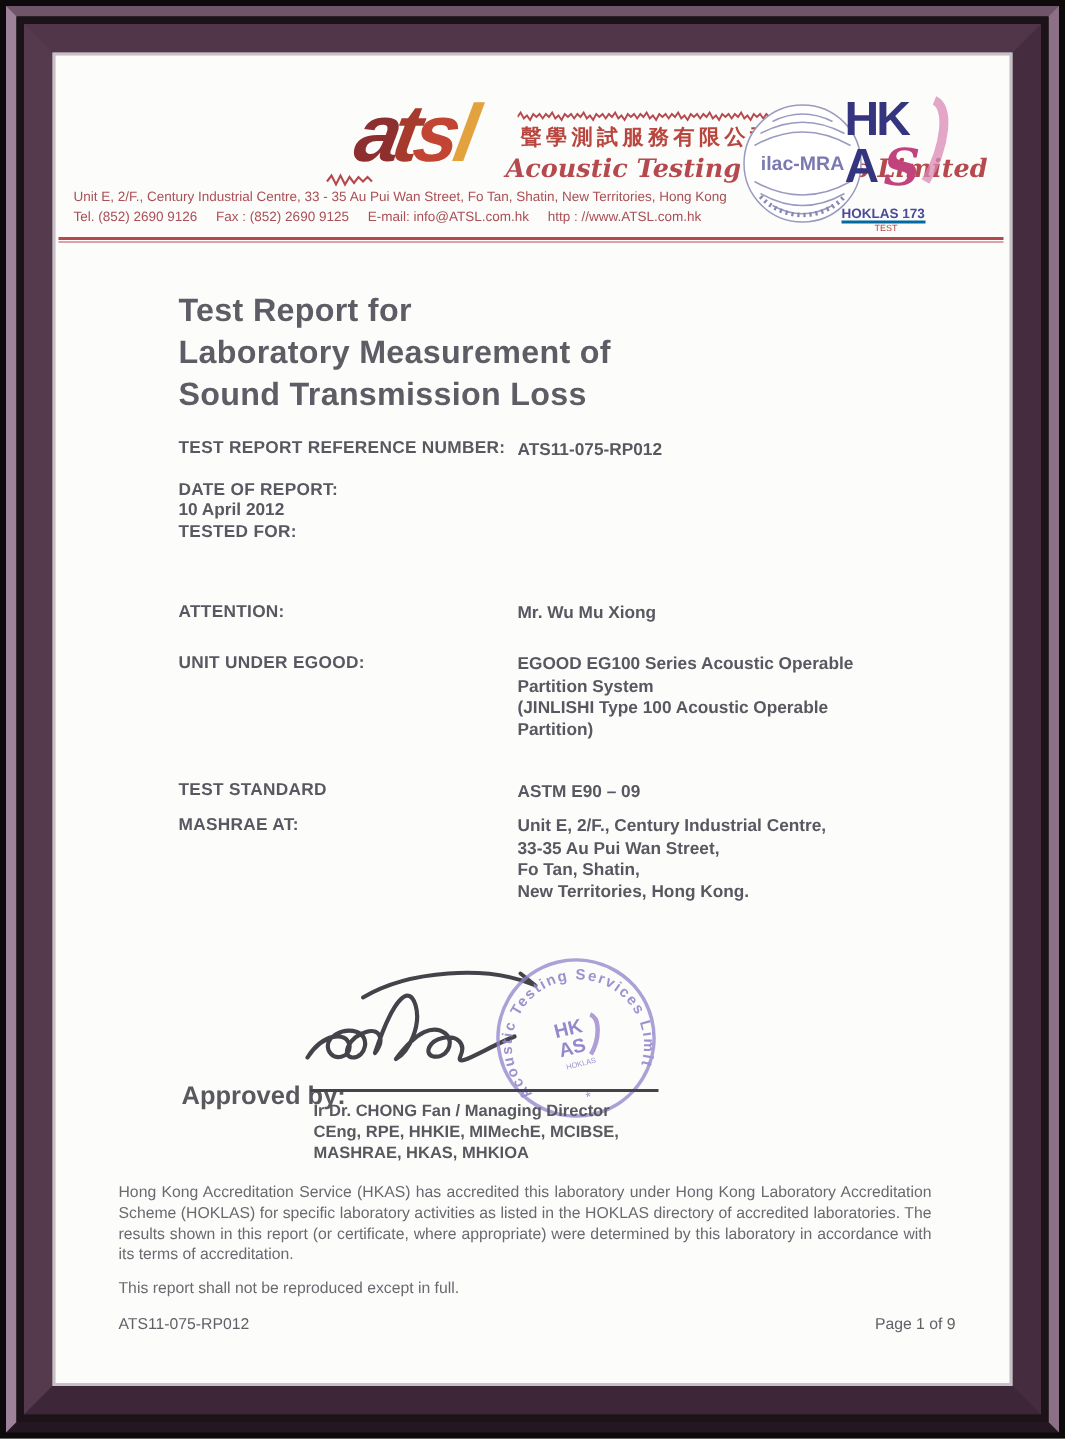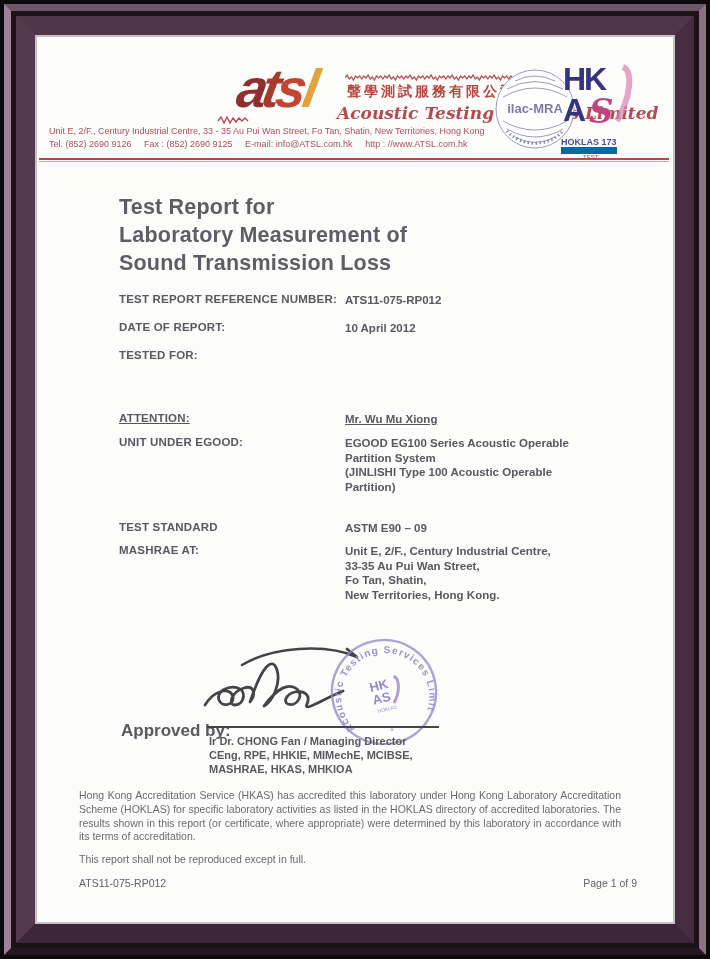--- a/index.html
+++ b/index.html
@@ -25,31 +25,31 @@
   .atsl-zigzag{left:180px;top:76px;}
   .atsl-letters{left:192px;top:22px;}
   .squiggle{left:308px;top:34px;}
   .cname-zh{left:310px;top:46px;font-size:14px;font-weight:bold;color:#b8463f;letter-spacing:3px;white-space:nowrap;}
   .cname-en{left:300px;top:66px;font-size:17px;font-weight:bold;font-style:italic;
     font-family:"DejaVu Serif", serif;color:#b5494e;white-space:nowrap;}
   .addr1{left:12px;top:89px;font-size:9px;color:#a94f55;white-space:nowrap;}
   .addr2{left:12px;top:102px;font-size:9px;color:#a94f55;white-space:pre;}
   .ilac{left:456px;top:30px;}
   .hkas{left:524px;top:26px;width:86px;text-align:left;}
-  .hoklas{font-size:9px;font-weight:bold;color:#4a4a96;margin-top:4px;letter-spacing:0px;border-bottom:7px solid #0369a1;display:inline-block;}
+  .hoklas{font-size:9px;font-weight:bold;color:#4a4a96;margin-top:4px;letter-spacing:0px;border-bottom:2px solid #0369a1;display:inline-block;}
   .hoklas-test{font-size:6px;color:#b04040;margin-left:22px;}
   .redline{left:2px;top:121px;right:4px;height:4px;
     background:linear-gradient(#b5494e 0 2px,#fff 2px 2.6px,#dfa0a3 2.6px 4px);}
   
   .title{left:82px;top:156px;font-size:21.5px;line-height:28px;font-weight:bold;color:#5e5d65;letter-spacing:.2px;}
   
   .frow{left:82px;width:486px;display:flex;}
   .flabel{width:226px;flex:none;font-size:11.5px;font-weight:bold;color:#595760;letter-spacing:.2px;}
   .fvalue{flex:1;font-size:11.5px;font-weight:bold;color:#595760;line-height:14.5px;}
-  .r0{top:256px;} .r1{top:284px;} .r2{top:312px;gap:16px;} .r3{top:375px;text-decoration:underline;}
+  .r0{top:256px;} .r1{top:284px;flex-direction:column;} .r2{top:312px;gap:16px;} .r3{top:365px;}
   .r4{top:399px;} .r5{top:484px;} .r6{top:507px;}
   
   .approved{left:84px;top:684px;font-size:17px;font-weight:bold;color:#5a585f;}
   .sig-svg{left:150px;top:602px;}
   .sig-line{left:170px;top:689px;width:232px;border-bottom:2px solid #45434a;}
   .stamp{left:288px;top:596px;transform:rotate(-14deg);opacity:.9;}
   .signame{left:172px;top:697px;font-size:11px;font-weight:bold;color:#5a585f;line-height:14px;}
   
   .accred{left:42px;top:752px;width:542px;font-size:10.5px;line-height:13.8px;color:#6b696f;text-align:justify;}
   .repro{left:42px;top:816px;font-size:10.5px;color:#6b696f;}

